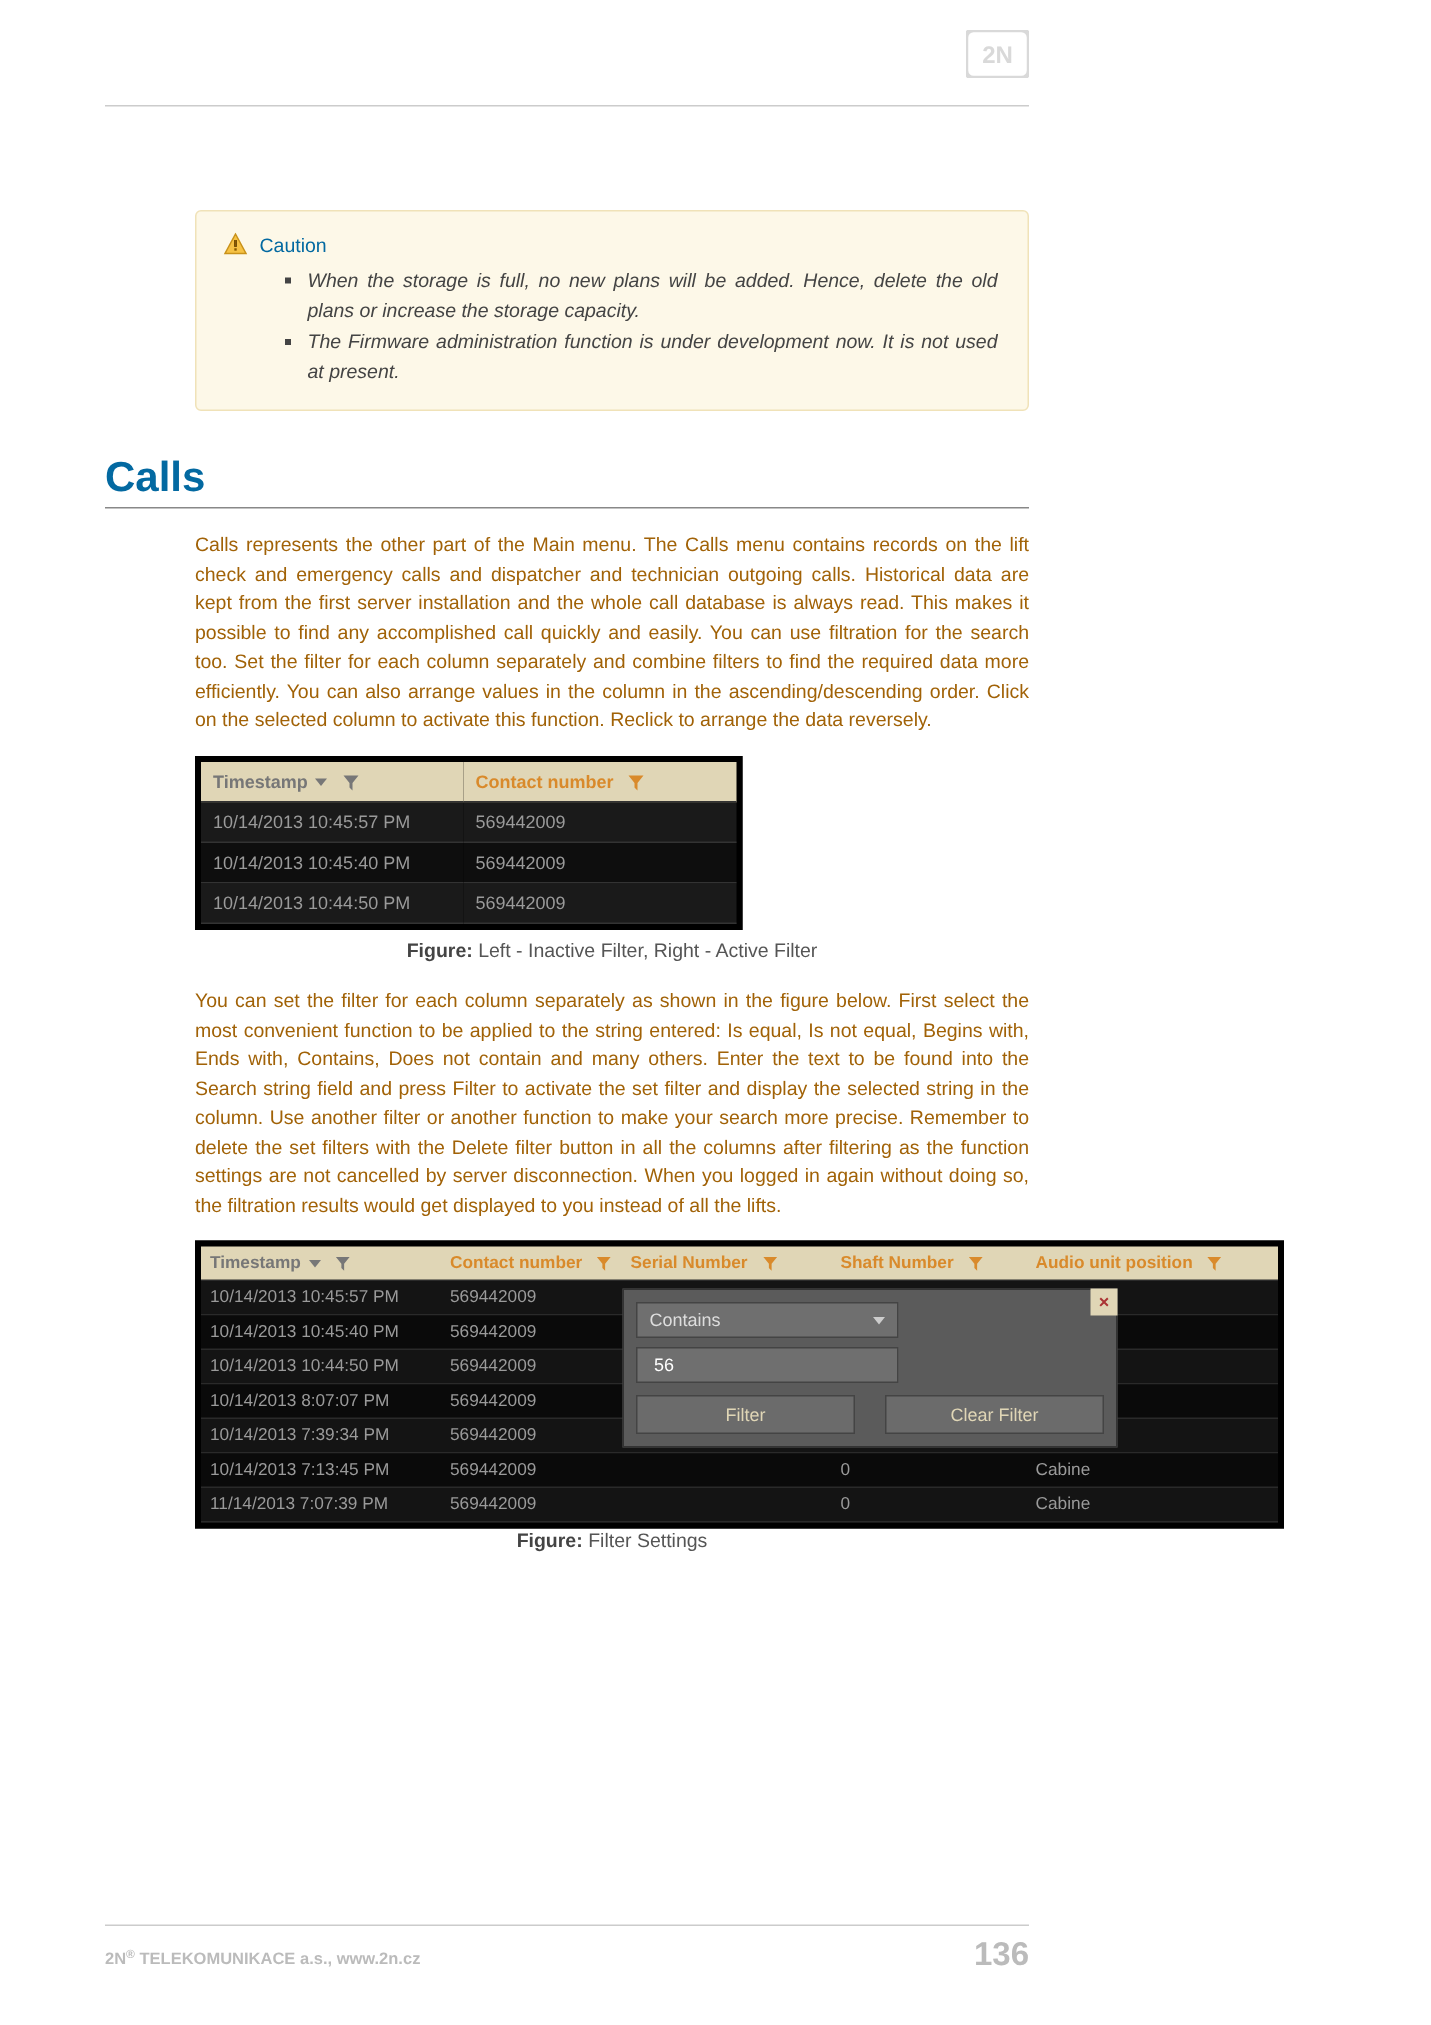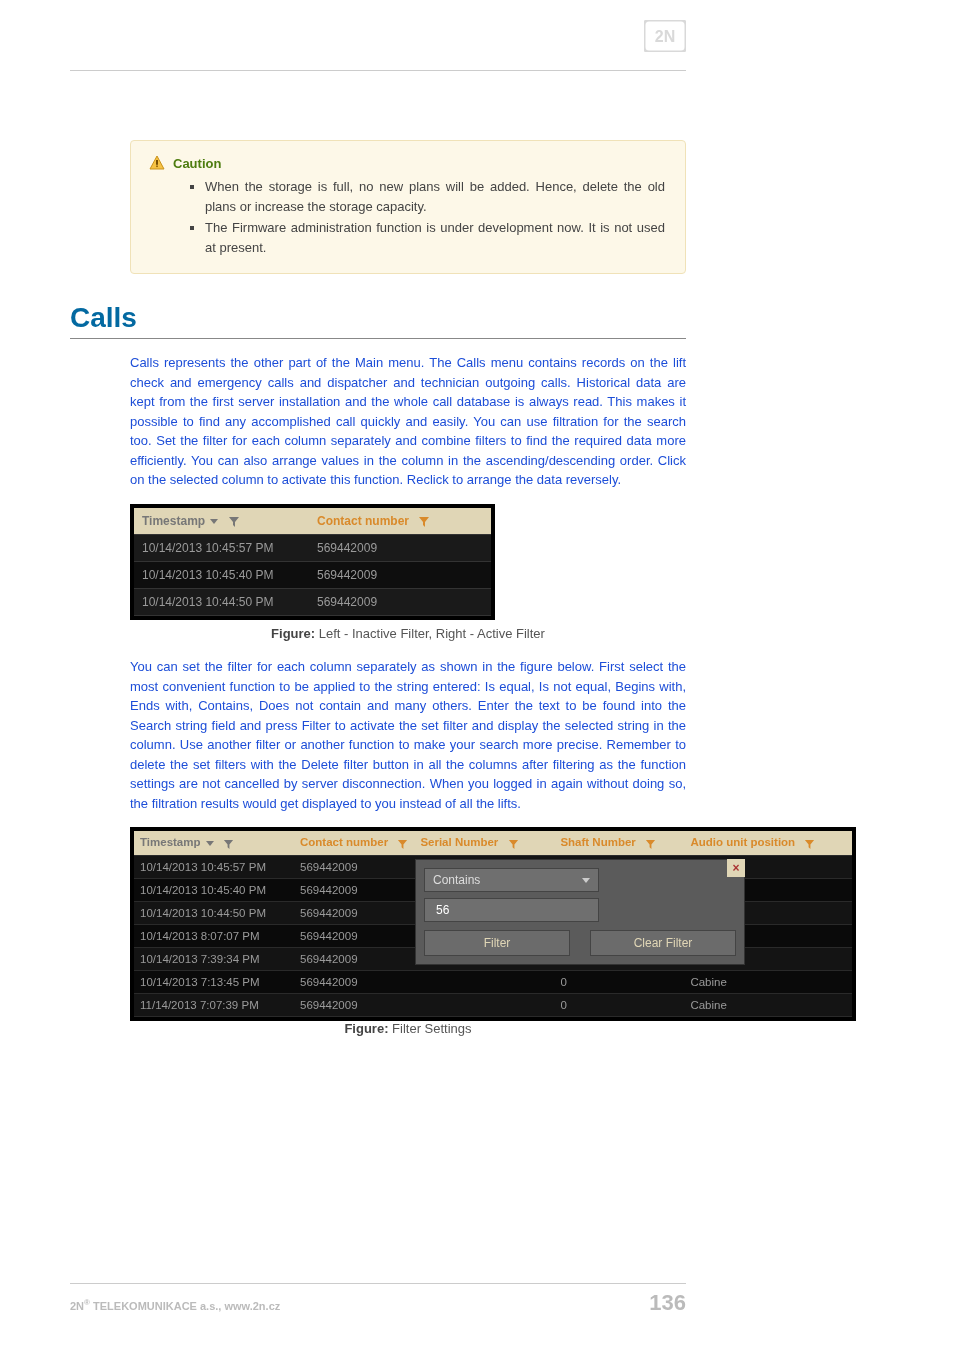--- a/index.html
+++ b/index.html
@@ -5,26 +5,26 @@
   * { box-sizing: border-box; margin: 0; padding: 0; }
   html, body { width: 954px; height: 1350px; background: #fff; font-family: Verdana, Geneva, sans-serif; color: #555; }
   .page { position: relative; width: 756px; height: 1350px; padding: 60px 70px 0 70px; }
   .logo-wrap { position: absolute; top: 20px; right: 70px; }
   .logo-svg { display: block; }
   .hr-top { position: absolute; top: 70px; left: 70px; right: 70px; border-top: 1px solid #ccc; }
   .content { margin-left: 60px; margin-right: 0; padding-top: 80px; }
   .caution-box { border: 1px solid #f0e2b8; background: #fdf8e8; border-radius: 4px; padding: 14px 20px 14px 18px; margin-bottom: 28px; }
   .caution-head { display: flex; align-items: center; gap: 8px; }
   .caution-icon { width: 16px; height: 16px; flex-shrink: 0; }
-  .caution-title { font-weight: bold; font-size: 13px; color: #4d7c0f; }
+  .caution-title { font-weight: normal; font-size: 13px; color: #0369a1; }
   .caution-list { margin: 6px 0 0 56px; font-size: 13px; line-height: 1.5; color: #444; }
-  .caution-list li { list-style: square; margin-bottom: 2px; text-align: justify; }
+  .caution-list li { list-style: square; margin-bottom: 2px; text-align: justify; font-style: italic; }
   h2.section { font-family: Arial, Helvetica, sans-serif; font-size: 28px; color: #0369a1; font-weight: bold; margin-left: -60px; margin-bottom: 4px; }
   .section-rule { margin-left: -60px; border-top: 1px solid #888; margin-bottom: 14px; }
-  p.body { font-size: 13px; line-height: 1.5; text-align: justify; margin-bottom: 14px; color: #1d4ed8; }
+  p.body { font-size: 13px; line-height: 1.5; text-align: justify; margin-bottom: 14px; color: #a16207; }
   .fig1-wrap { margin-bottom: 6px; }
   .fig-caption { text-align: center; font-size: 13px; color: #555; margin-bottom: 16px; }
   .fig-caption b { color: #444; }
   
   .tbl1 { width: 365px; border: 4px solid #000; background: #000; border-collapse: separate; border-spacing: 0; }
   .tbl1 th, .tbl1 td { font-size: 12px; padding: 6px 8px; text-align: left; border-bottom: 1px solid #333; }
   .tbl1 .hdr { background: #e0d6b6; }
   .tbl1 .hdr .col-ts { color: #777; width: 175px; }
   .tbl1 .hdr .col-cn { color: #d98a2b; }
   .tbl1 .row td { color: #9a9a9a; background: #1a1a1a; }

